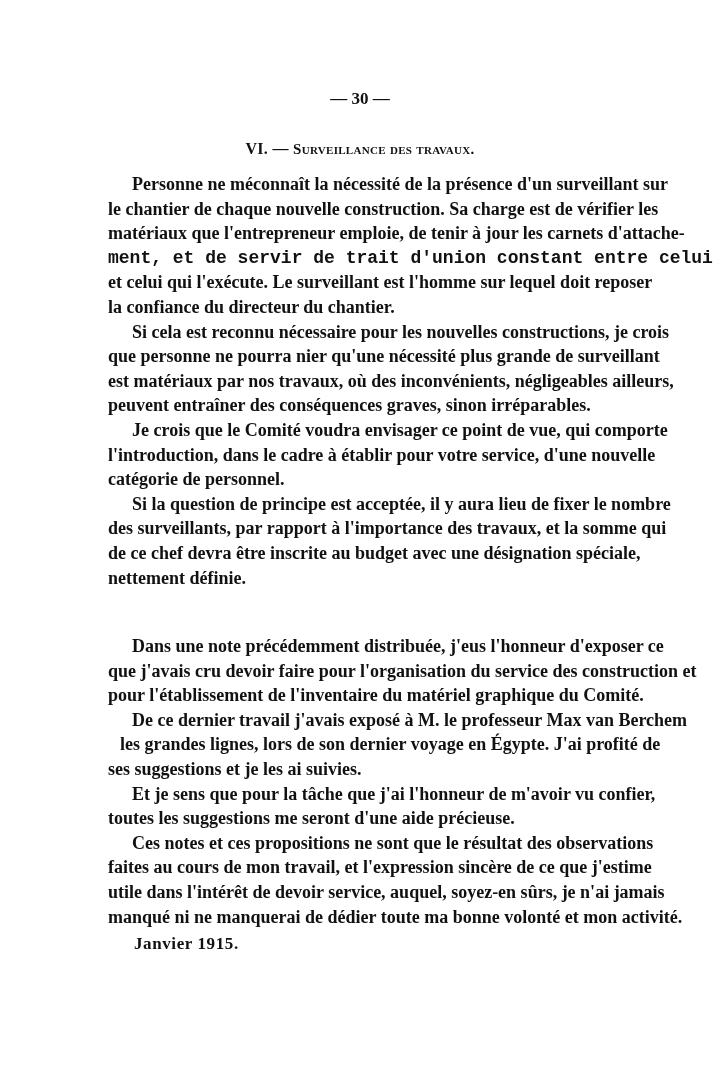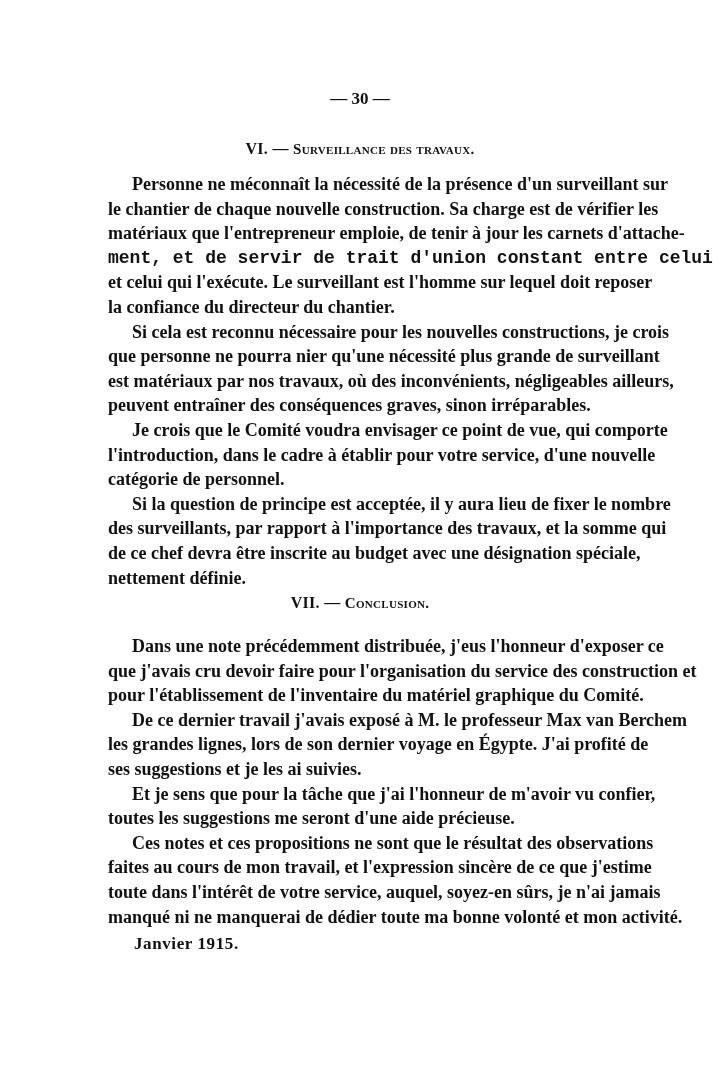--- a/index.html
+++ b/index.html
@@ -43,33 +43,29 @@
       <div class="line last" style="top: 393.4px;">peuvent entraîner des conséquences graves, sinon irréparables.</div>
       <div class="line indent" style="top: 418px;">Je crois que le Comité voudra envisager ce point de vue, qui comporte</div>
       <div class="line" style="top: 442.6px;">l'introduction, dans le cadre à établir pour votre service, d'une nouvelle</div>
       <div class="line last" style="top: 467.2px;">catégorie de personnel.</div>
       <div class="line indent" style="top: 491.8px;">Si la question de principe est acceptée, il y aura lieu de fixer le nombre</div>
       <div class="line" style="top: 516.4px;">des surveillants, par rapport à l'importance des travaux, et la somme qui</div>
       <div class="line" style="top: 541px;">de ce chef devra être inscrite au budget avec une désignation spéciale,</div>
       <div class="line last" style="top: 565.6px;">nettement définie.</div>
     </div>
 
-  <div class="heading h7">
-    <span>VII. —</span>
-    <span class="sc">Conclusion.</span>
-  </div>
   <div id="sec1">
       <div class="line indent" style="top: 634px;">Dans une note précédemment distribuée, j'eus l'honneur d'exposer ce</div>
       <div class="line" style="top: 658.6px;">que j'avais cru devoir faire pour l'organisation du service des construction et</div>
       <div class="line last" style="top: 683.2px;">pour l'établissement de l'inventaire du matériel graphique du Comité.</div>
       <div class="line indent" style="top: 707.8px;">De ce dernier travail j'avais exposé à M. le professeur Max van Berchem</div>
-      <div class="line" style="top: 732.4px;">les grandes lignes, lors de son dernier voyage en Égypte. J'ai profité de</div>
+      <div class="line" style="top: 732.4px; margin-left: 12px;">les grandes lignes, lors de son dernier voyage en Égypte. J'ai profité de</div>
       <div class="line last" style="top: 757px;">ses suggestions et je les ai suivies.</div>
       <div class="line indent" style="top: 781.6px;">Et je sens que pour la tâche que j'ai l'honneur de m'avoir vu confier,</div>
       <div class="line last" style="top: 806.2px;">toutes les suggestions me seront d'une aide précieuse.</div>
       <div class="line indent" style="top: 830.8px;">Ces notes et ces propositions ne sont que le résultat des observations</div>
       <div class="line" style="top: 855.4px;">faites au cours de mon travail, et l'expression sincère de ce que j'estime</div>
-      <div class="line" style="top: 880px;">toute dans l'intérêt de votre service, auquel, soyez-en sûrs, je n'ai jamais</div>
+      <div class="line" style="top: 880px;">utile dans l'intérêt de devoir service, auquel, soyez-en sûrs, je n'ai jamais</div>
       <div class="line" style="top: 904.6px;">manqué ni ne manquerai de dédier toute ma bonne volonté et mon activité.</div>
     </div>
 
   <div class="sig">Janvier 1915.</div>
 </div>
 
 </body></html>

